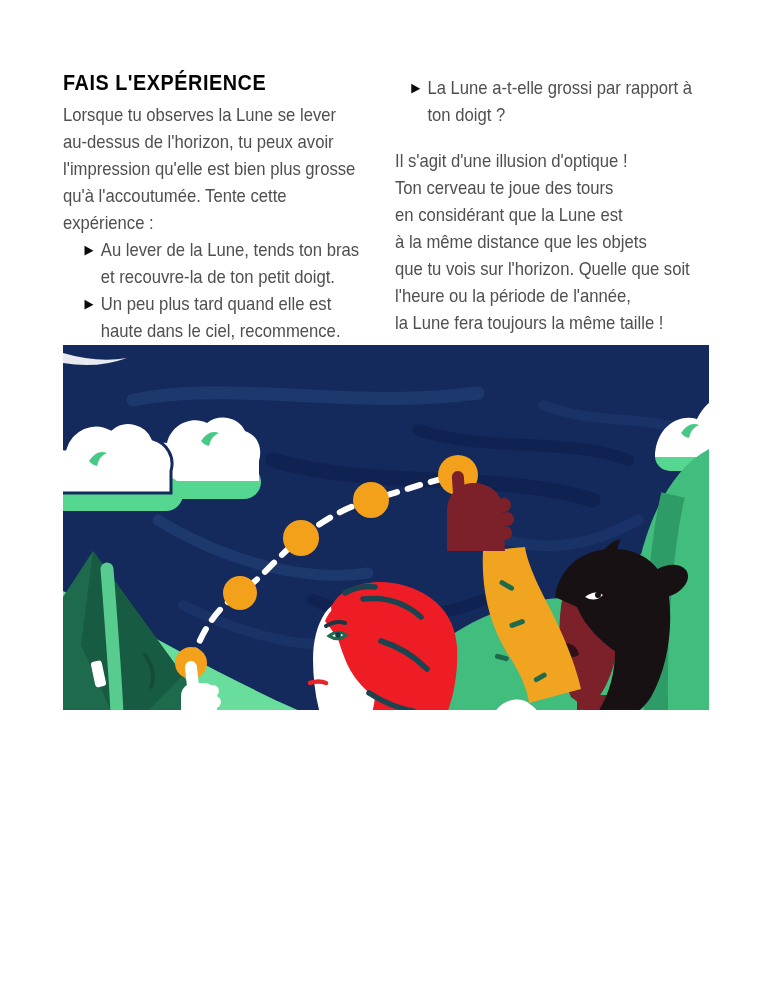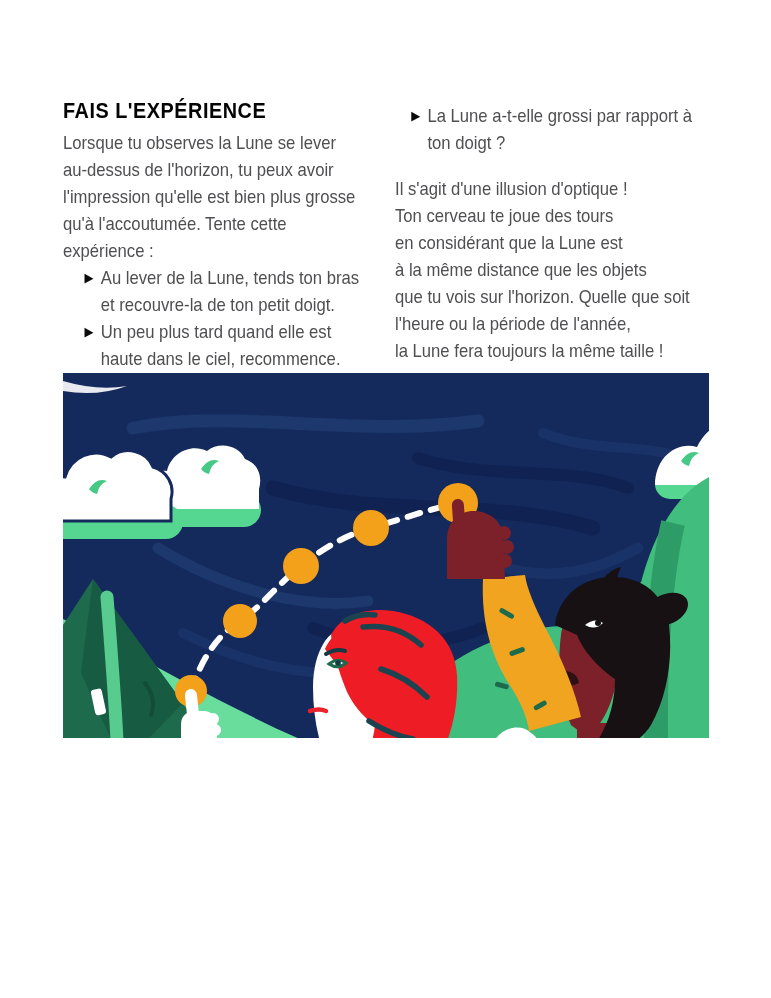--- a/index.html
+++ b/index.html
@@ -1,21 +1,21 @@
 <!DOCTYPE html>
 <html><head>
 <meta charset="utf-8">
 <style>
   html,body{margin:0;padding:0;}
   body{
     width:771px;height:998px;position:relative;background:#ffffff;
     font-family:"Liberation Sans","DejaVu Sans",sans-serif;
     -webkit-font-smoothing:antialiased;
   }
-  .page{position:absolute;inset:0;width:771px;height:710px;overflow:hidden;background:#fff;margin-top:28px;}
+  .page{position:absolute;inset:0;width:771px;height:710px;overflow:hidden;background:#fff;}
   .col{
     position:absolute;color:#4f4f52;font-size:18.5px;line-height:27px;
     transform:scaleX(.9);transform-origin:0 0;width:380px;
   }
   .col-left{left:63px;top:70px;}
   .col-right{left:395px;top:74px;}
   .title{
     font-weight:bold;color:#040404;font-size:22px;line-height:26px;
     letter-spacing:.6px;margin:0 0 5px 0;white-space:pre-line;
   }

